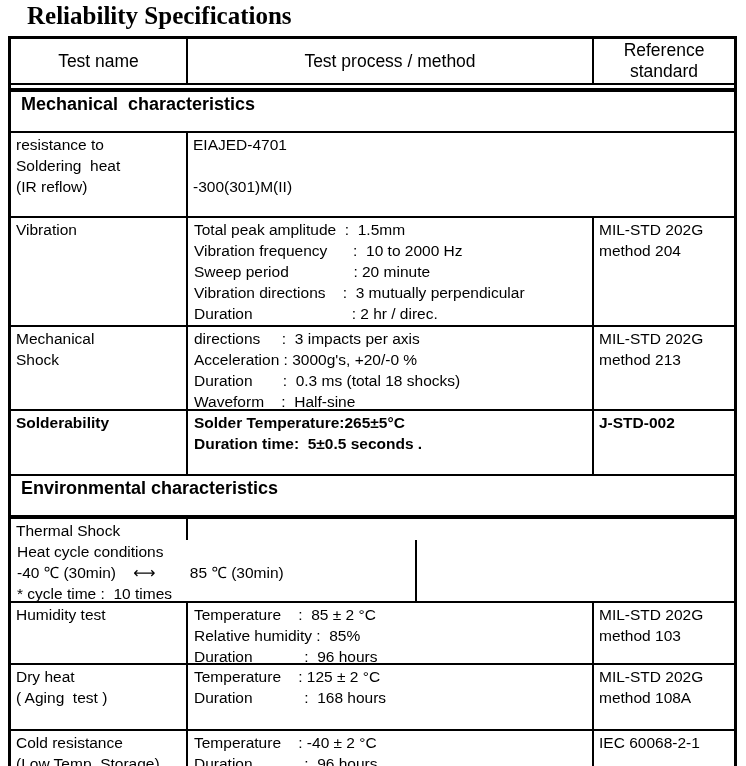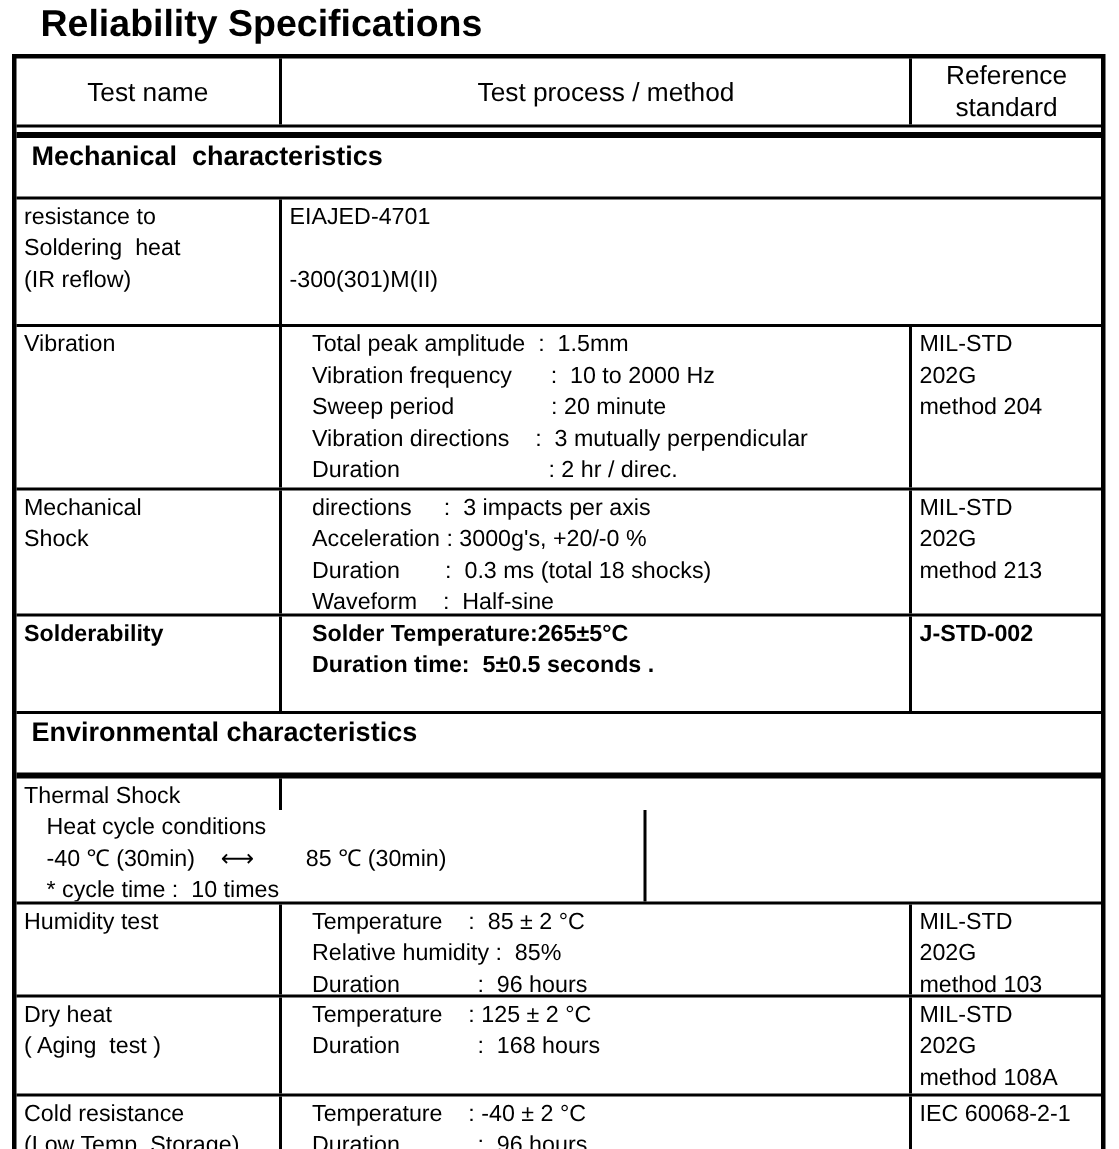--- a/index.html
+++ b/index.html
@@ -13,21 +13,21 @@
     height: 766px;
     background: #ffffff;
     color: #000000;
     font-family: "Liberation Sans", sans-serif;
     overflow: hidden;
   }
   .doc-title {
     position: absolute;
     left: 27px;
     top: 2px;
-    font-family: Liberation Sans, sans-serif;
+    font-family: Liberation Serif, serif;
     font-weight: bold;
     font-size: 25px;
     letter-spacing: 0px;
     color: #000000;
     white-space: pre;
   }
   .spec-table {
     position: absolute;
     left: 8px;
     top: 36px;
@@ -46,21 +46,21 @@
   }
   .cell {
     box-sizing: border-box;
     padding: 1px 20px 0 5px;
     white-space: pre-wrap;
     font-size: 15.5px;
     line-height: 21px;
     overflow: hidden;
   }
   .c-name { width: 177px; border-right: 2px solid #000; }
-  .c-proc { width: 406px; border-right: 2px solid #000; padding-left: 6px; margin-left: 14px; }
+  .c-proc { width: 406px; border-right: 2px solid #000; padding-left: 6px; }
   .c-ref  { flex: 1; }
 
   
   .hdr-row { height: 44px; }
   .hdr-row .cell {
     font-size: 17.5px;
     line-height: 21px;
     display: flex;
     align-items: center;
     justify-content: center;

